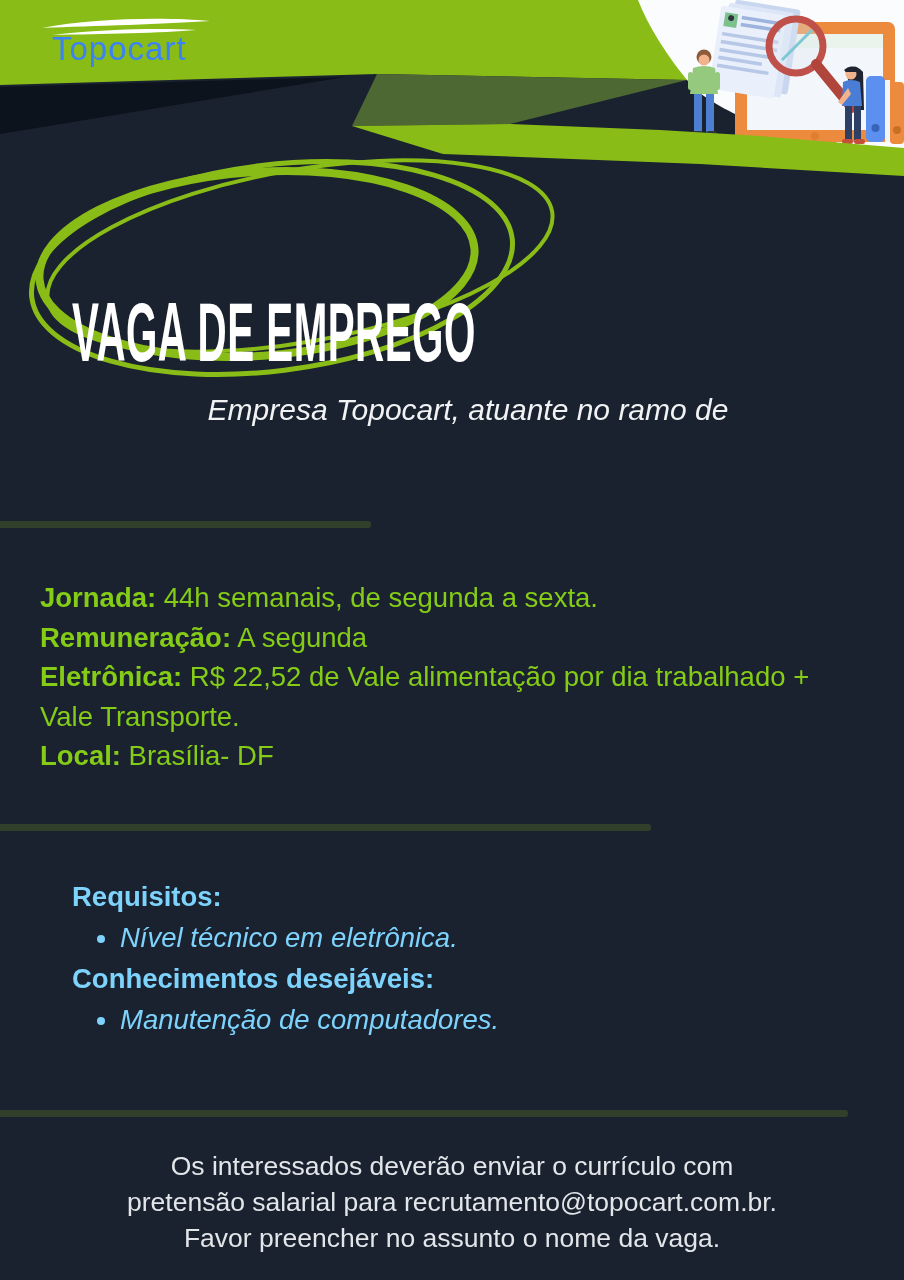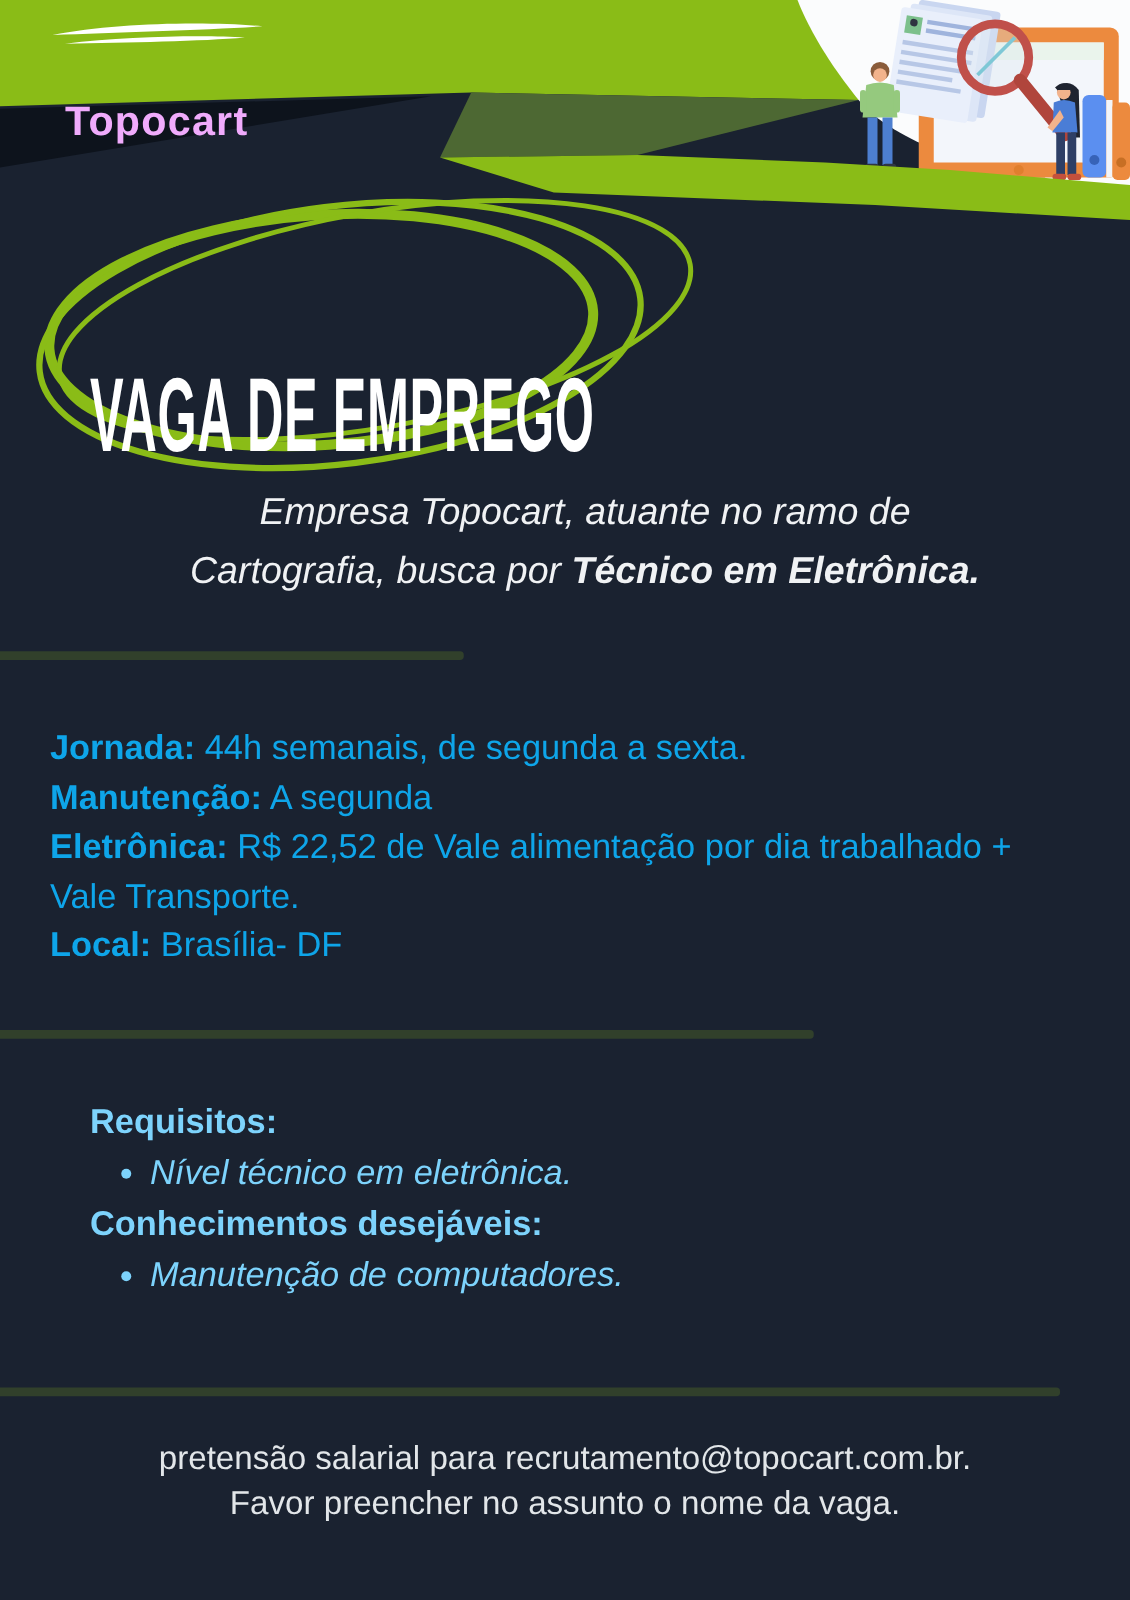--- a/index.html
+++ b/index.html
@@ -13,21 +13,21 @@
     color: #eef1f3;
   }
   
   .header-svg { position:absolute; top:0; left:0; display:block; }
   .logo {
     position:absolute; left:42px; top:14px; width:170px; height:54px;
   }
   .logo-swoosh { position:absolute; left:0; top:0; }
   .logo-text {
     position:absolute; left:10px; top:16px;
-    font-size:33px; font-weight:700; color:#f0abfc; letter-spacing:1px;margin-top:48px;
+    font-size:33px; font-weight:400; color:#3b82f6; letter-spacing:1px;
   }
   
   .scribble { position:absolute; left:12px; top:152px; overflow:visible; }
   .vaga-title {
     position:absolute; left:72px; top:234px;
     font-size:84px; line-height:84px; font-weight:700; color:#ffffff;
     white-space:nowrap; transform:scaleX(0.48); transform-origin:left top;
     letter-spacing:1px;
   }
   
@@ -38,21 +38,21 @@
   }
   .intro b { font-weight:700; }
   
   .divider { position:absolute; left:0; height:7px; background:#31402b; border-radius:0 3px 3px 0; }
   .divider-1 { top:521px; width:371px; }
   .divider-2 { top:824px; width:651px; }
   .divider-3 { top:1110px; width:848px; }
   
   .details {
     position:absolute; top:578px; left:40px; width:845px;
-    font-size:27.5px; line-height:39.5px; color:#0ea5e9;
+    font-size:27.5px; line-height:39.5px; color:#84cc16;
   }
   .details p { margin:0; white-space:pre-line; }
   .lbl { font-weight:700; }
   
   .requirements {
     position:absolute; top:876px; left:40px; width:845px;
     font-size:27.5px; line-height:41px; color:#7dd3fc;margin-left:32px;
   }
   .requirements h3 { margin:0; font-size:27.5px; line-height:41px; font-weight:700; }
   .requirements ul { margin:0; padding-left:48px; list-style:disc;font-style:italic; }
@@ -162,28 +162,27 @@
       <ellipse cx="245" cy="112" rx="218" ry="92" stroke-width="8" transform="rotate(-4 245 112)"></ellipse>
       <ellipse cx="260" cy="116" rx="242" ry="103" stroke-width="5" transform="rotate(-7 260 116)"></ellipse>
       <ellipse cx="288" cy="104" rx="256" ry="86" stroke-width="4" transform="rotate(-10 288 104)"></ellipse>
     </g>
   </svg>
 
   <h1 class="vaga-title">VAGA DE EMPREGO</h1>
 
   <div class="intro">
     <div>Empresa Topocart, atuante no ramo de</div>
-    <div><span>Cartografia, busca por </span><b>Técnico em Eletrônica.</b></div>
   </div>
 
   <div class="divider divider-1"></div>
 
   <div class="details">
     <p><span class="lbl">Jornada:</span><span> 44h semanais, de segunda a sexta.</span></p>
-    <p><span class="lbl">Manutenção:</span><span> A segunda</span></p>
+    <p><span class="lbl">Remuneração:</span><span> A segunda</span></p>
     <p><span class="lbl">Eletrônica:</span><span> R$ 22,52 de Vale alimentação por dia trabalhado +
 Vale Transporte.</span></p>
     <p><span class="lbl">Local:</span><span> Brasília- DF</span></p>
   </div>
 
   <div class="divider divider-2"></div>
 
   <div class="requirements">
     <h3>Requisitos:</h3>
     <ul>
@@ -191,17 +190,18 @@
     </ul>
     <h3>Conhecimentos desejáveis:</h3>
     <ul>
       <li>Manutenção de computadores.</li>
     </ul>
   </div>
 
   <div class="divider divider-3"></div>
 
   <div class="footer">
+    <p>Os interessados deverão enviar o currículo com</p>
     <p>pretensão salarial para recrutamento@topocart.com.br.</p>
     <p>Favor preencher no assunto o nome da vaga.</p>
   </div>
 
 </div>
 
 </body></html>

